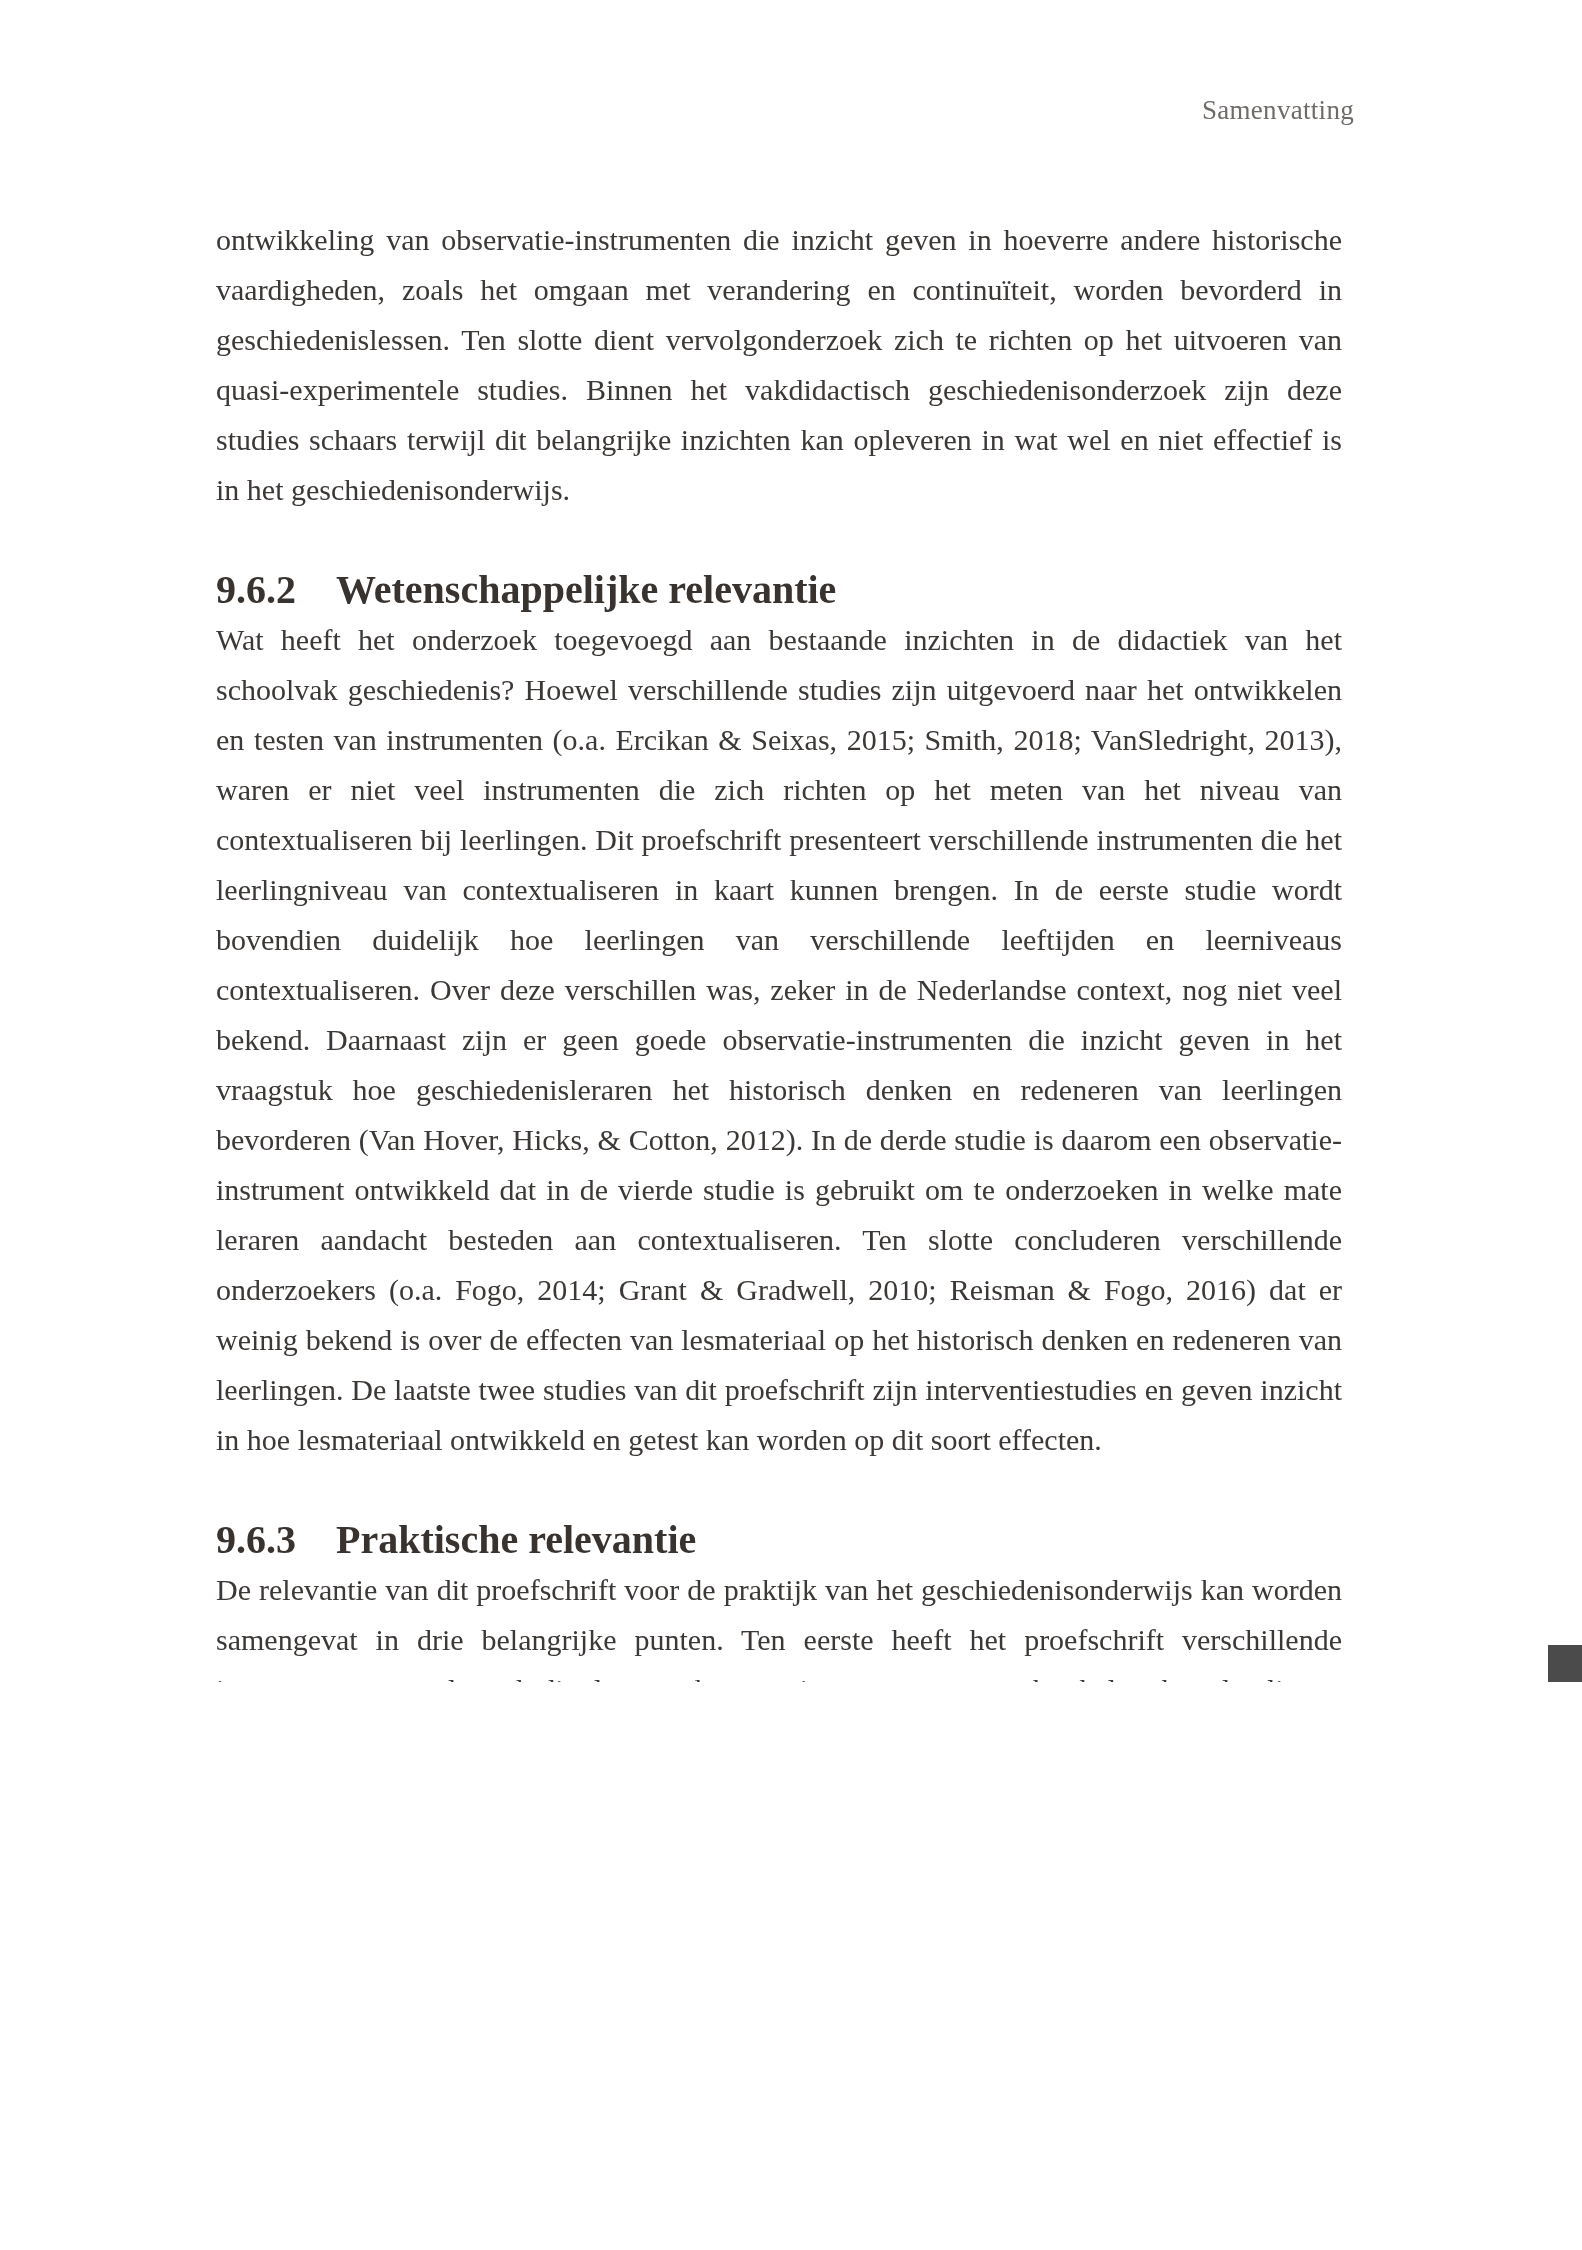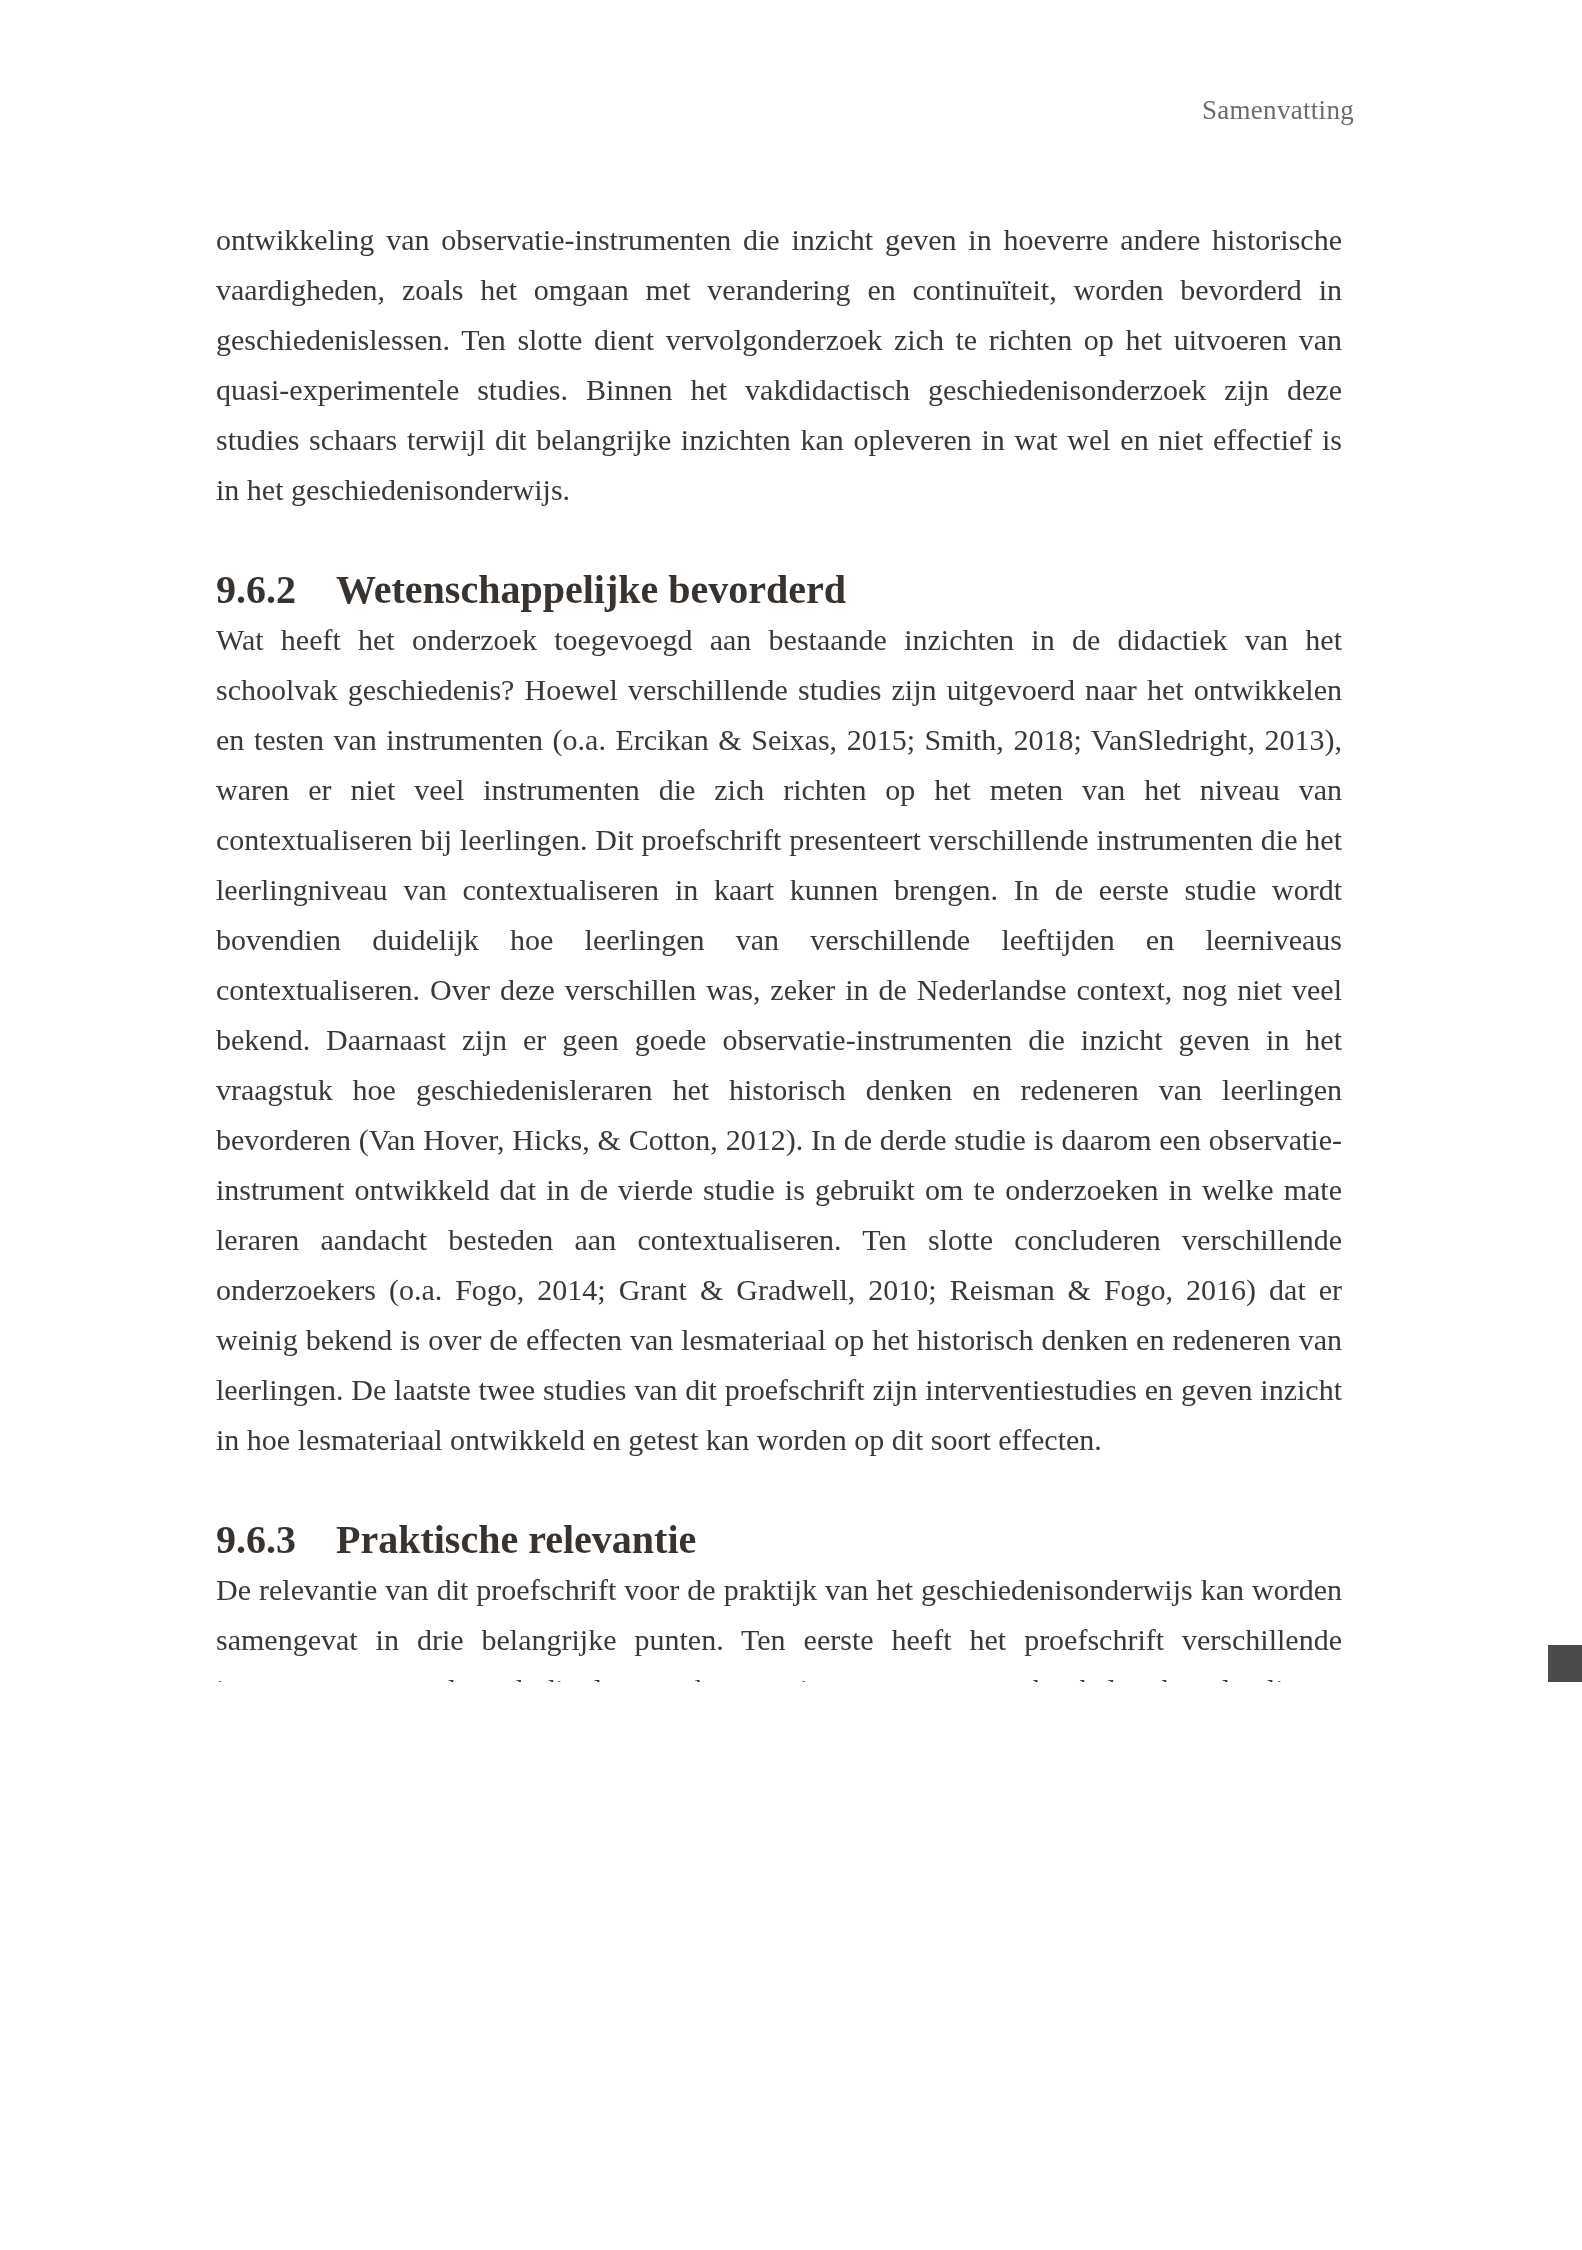--- a/index.html
+++ b/index.html
@@ -92,21 +92,21 @@
 <div class="page">
 
   <div class="running-header">Samenvatting</div>
 
   <div class="text-column">
 
     <p class="body-paragraph">ontwikkeling van observatie-instrumenten die inzicht geven in hoeverre andere historische vaardigheden, zoals het omgaan met verandering en continuïteit, worden bevorderd in geschiedenislessen. Ten slotte dient vervolgonderzoek zich te richten op het uitvoeren van quasi-experimentele studies. Binnen het vakdidactisch geschiedenisonderzoek zijn deze studies schaars terwijl dit belangrijke inzichten kan opleveren in wat wel en niet effectief is in het geschiedenisonderwijs.</p>
 
     <div class="section-heading">
       <span class="section-number">9.6.2</span>
-      <span class="section-title">Wetenschappelijke bevorderd</span>
+      <span class="section-title">Wetenschappelijke relevantie</span>
     </div>
 
     <p class="body-paragraph">Wat heeft het onderzoek toegevoegd aan bestaande inzichten in de didactiek van het schoolvak geschiedenis? Hoewel verschillende studies zijn uitgevoerd naar het ontwikkelen en testen van instrumenten (o.a. Ercikan &amp; Seixas, 2015; Smith, 2018; VanSledright, 2013), waren er niet veel instrumenten die zich richten op het meten van het niveau van contextualiseren bij leerlingen. Dit proefschrift presenteert verschillende instrumenten die het leerlingniveau van contextualiseren in kaart kunnen brengen. In de eerste studie wordt bovendien duidelijk hoe leerlingen van verschillende leeftijden en leerniveaus contextualiseren. Over deze verschillen was, zeker in de Nederlandse context, nog niet veel bekend. Daarnaast zijn er geen goede observatie-instrumenten die inzicht geven in het vraagstuk hoe geschiedenisleraren het historisch denken en redeneren van leerlingen bevorderen (Van Hover, Hicks, &amp; Cotton, 2012). In de derde studie is daarom een observatie-instrument ontwikkeld dat in de vierde studie is gebruikt om te onderzoeken in welke mate leraren aandacht besteden aan contextualiseren. Ten slotte concluderen verschillende onderzoekers (o.a. Fogo, 2014; Grant &amp; Gradwell, 2010; Reisman &amp; Fogo, 2016) dat er weinig bekend is over de effecten van lesmateriaal op het historisch denken en redeneren van leerlingen. De laatste twee studies van dit proefschrift zijn interventiestudies en geven inzicht in hoe lesmateriaal ontwikkeld en getest kan worden op dit soort effecten.</p>
 
     <div class="section-heading">
       <span class="section-number">9.6.3</span>
       <span class="section-title">Praktische relevantie</span>
     </div>
 
     <p class="body-paragraph">De relevantie van dit proefschrift voor de praktijk van het geschiedenisonderwijs kan worden samengevat in drie belangrijke punten. Ten eerste heeft het proefschrift verschillende instrumenten opgeleverd die leraren kunnen inzetten om te achterhalen hoe leerlingen contextualiseren. Voordat effectieve lessen kunnen worden ontworpen, moet eerst duidelijk zijn welke kennis, vaardigheden en concepties leerlingen hebben op het gebied van contextualiseren. Het NSDAP-instrument uit de eerste twee studies, de meerkeuzevragen uit de vijfde studie en de open vragen</p>

